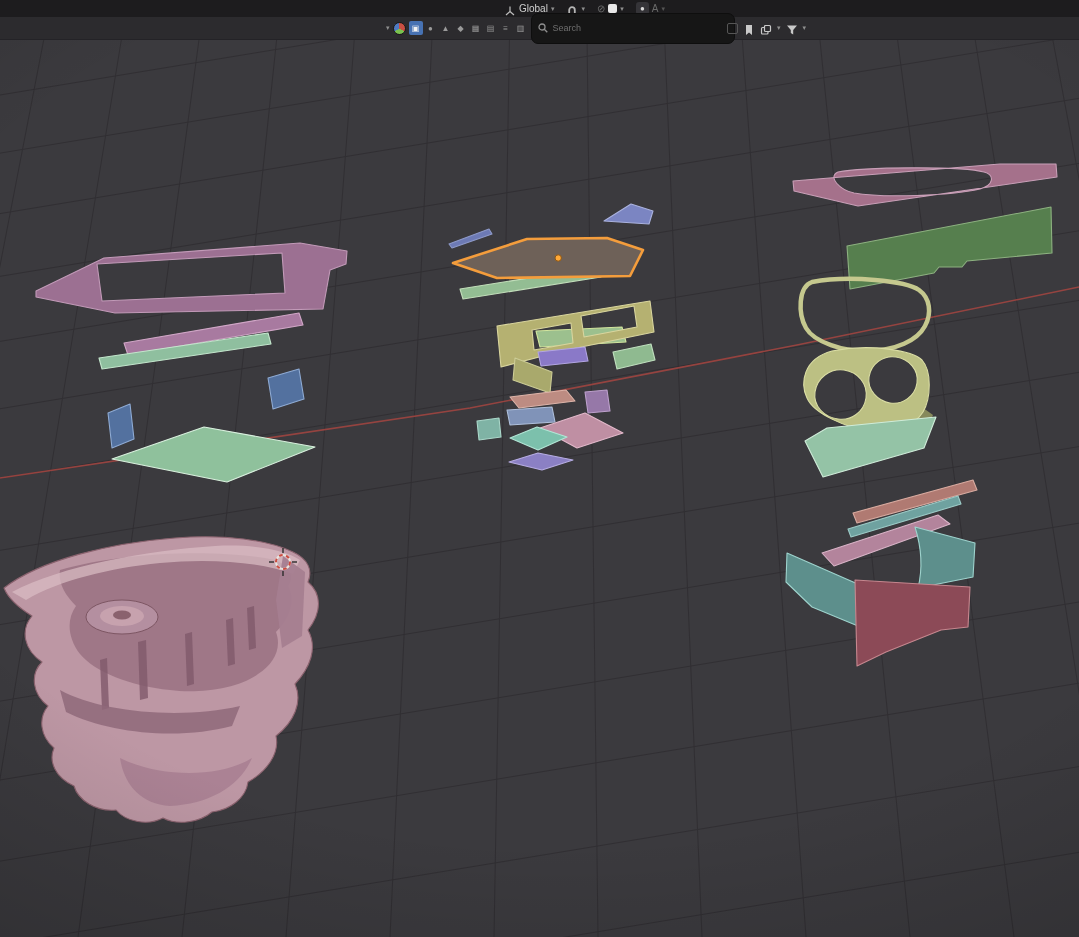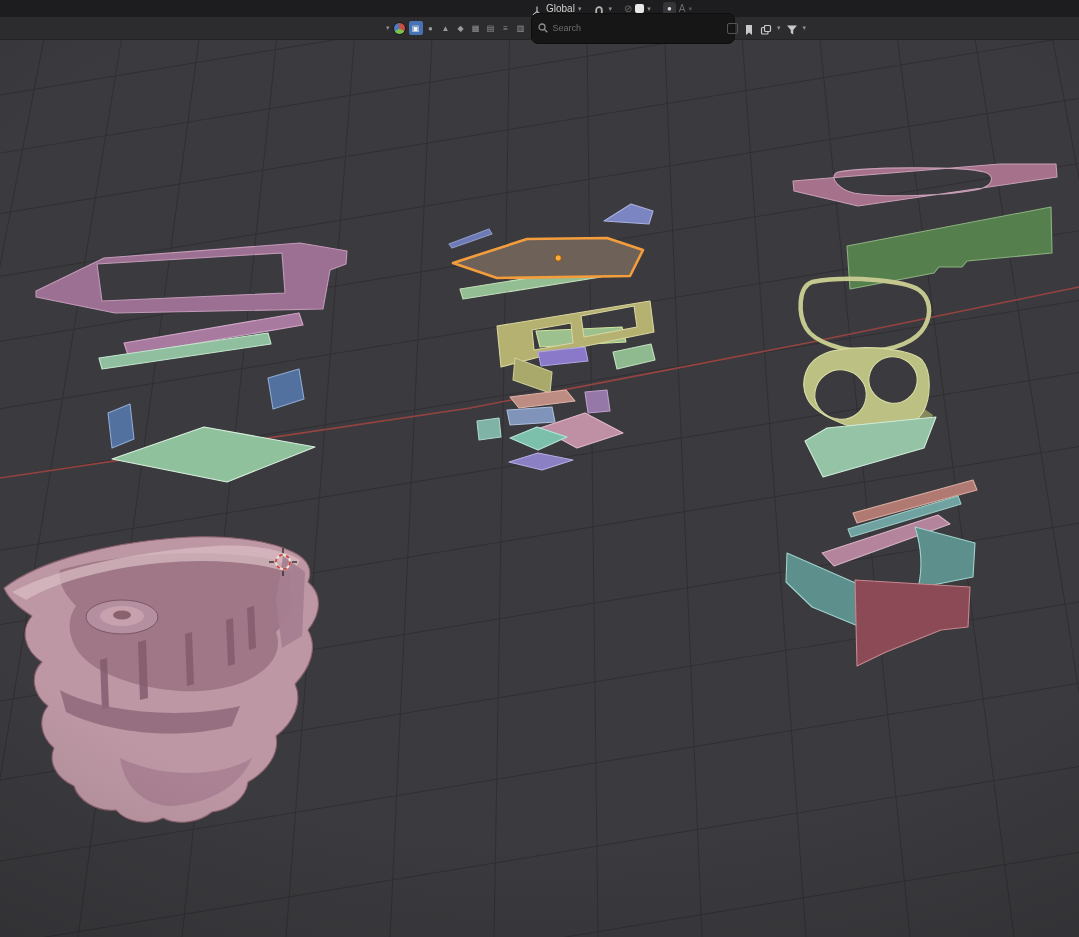--- a/index.html
+++ b/index.html
@@ -143,21 +143,21 @@
             <line x1="0" y1="9" x2="0" y2="14"></line>
           <line x1="-14" y1="0" x2="-9" y2="0"></line>
             <line x1="9" y1="0" x2="14" y2="0"></line>
         </g>
       </g>
     </g>
   </svg>
   <div class="vignette"></div>
 
   <div class="bar1">
-    <div class="hgroup" style="left:531px">
+    <div class="hgroup" style="left:504px">
       <span class="icon12">
         <svg viewBox="0 0 12 12" width="12" height="12">
             <path d="M6,1.5 L6,6.5 M6,6.5 L2,10 M6,6.5 L10,10" stroke="#bdbdbd" stroke-width="1.2" fill="none"></path>
           </svg>
       </span>
       <span class="hlabel">Global</span>
       <span class="chev">▾</span>
       <span class="sep"></span>
       <span class="icon12">
         <svg viewBox="0 0 12 12" width="12" height="12">

